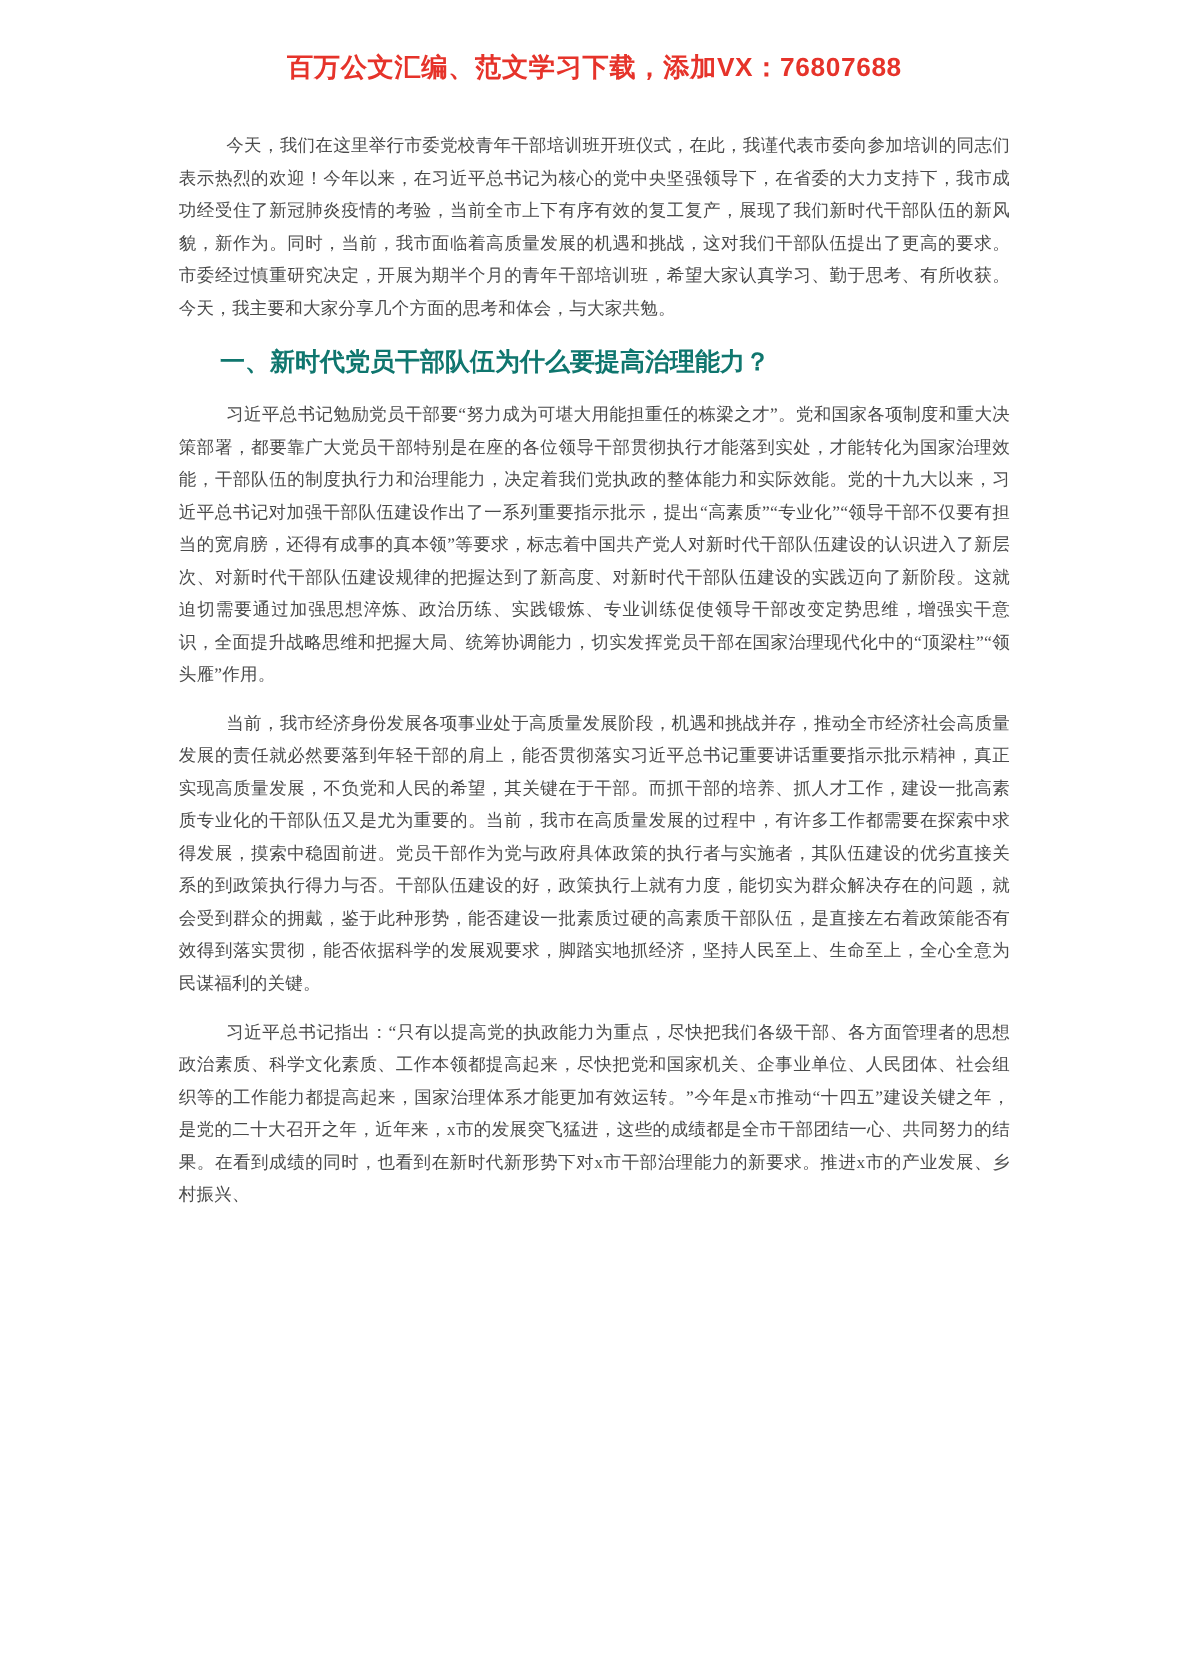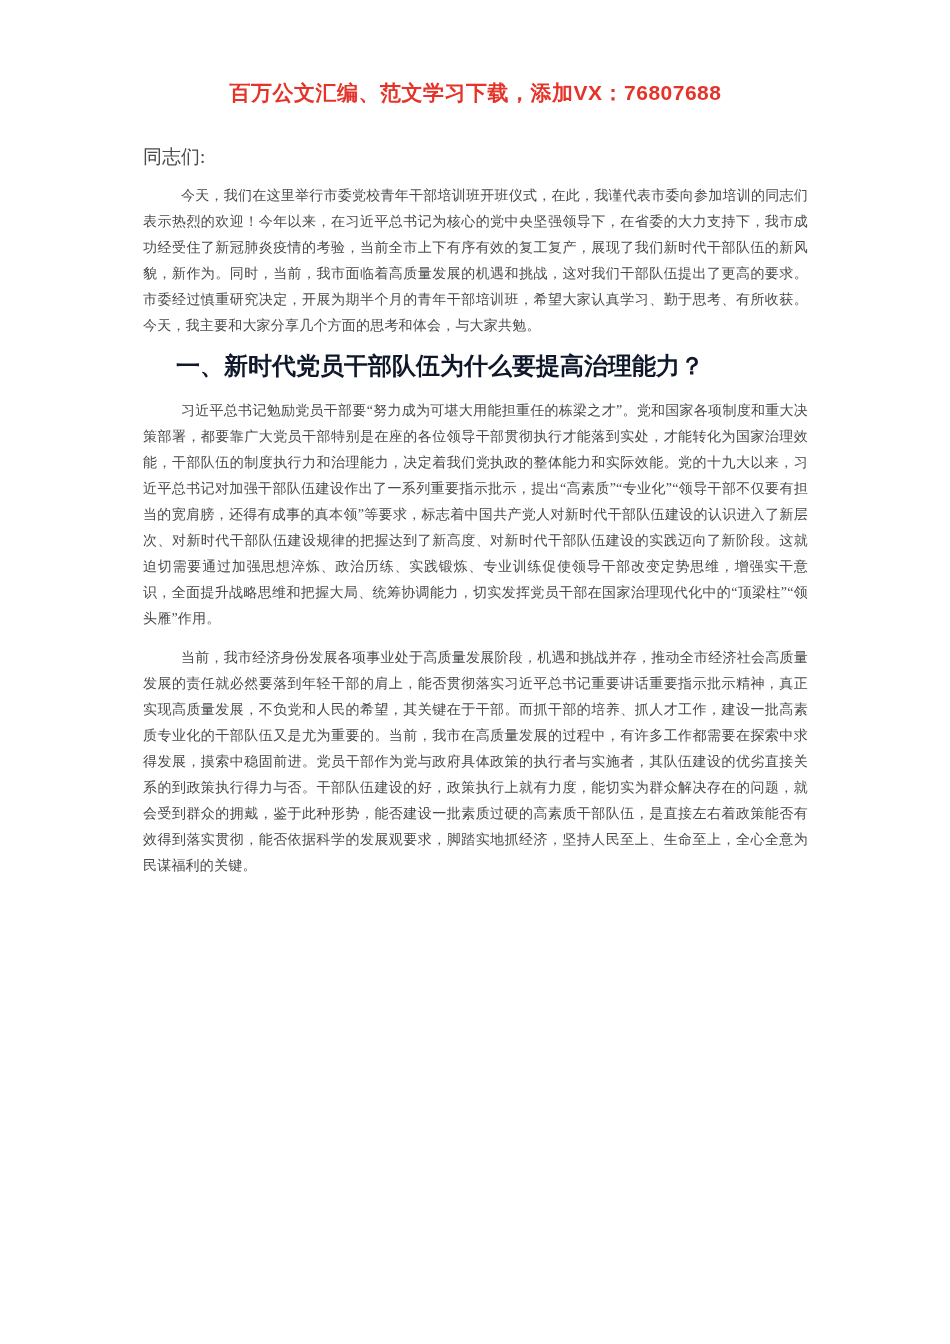--- a/index.html
+++ b/index.html
@@ -4,24 +4,24 @@
 <style>
   html, body {
     margin: 0;
     padding: 0;
     background: #ffffff;
   }
   .page {
     position: relative;
     width: 950px;
     height: 1024px;
-    margin: 13px auto;
+    margin: 0 auto;
     background: #ffffff;
     box-sizing: border-box;
-    padding: 66px 142px 0 143px;
+    padding: 40px 142px 0 143px;
     overflow: hidden;
   }
   .notice {
     text-align: center;
     font-family: "Liberation Sans", sans-serif;
     font-size: 21px;
     font-weight: 600;
     color: #e6332a;
     letter-spacing: 0.5px;
     margin: 0 0 37px 0;
@@ -40,41 +40,41 @@
   .body-para {
     font-size: 14px;
     line-height: 26px;
     text-align: justify;
     text-justify: inter-ideograph;
     text-indent: 38px;
     margin: 0 0 13px 0;
     letter-spacing: 0.2px;
   }
   .section-heading {
-    font-family: Liberation Mono, monospace;
-    font-size: 24px;
+    font-family: Liberation Serif, serif;
+    font-size: 20px;
     line-height: 26px;
     font-weight: bold;
-    color: #0f172a;
+    color: #0f766e;
     text-indent: 33px;
     margin: 16px 0 17px 0;
   }
 </style>
 </head>
 <body>
 
 <div class="page">
   <div class="notice">百万公文汇编、范文学习下载，添加VX：76807688</div>
 
   <div class="doc-body">
-    <p class="salutation">同志们:</p>
 
     <p class="body-para">今天，我们在这里举行市委党校青年干部培训班开班仪式，在此，我谨代表市委向参加培训的同志们表示热烈的欢迎！今年以来，在习近平总书记为核心的党中央坚强领导下，在省委的大力支持下，我市成功经受住了新冠肺炎疫情的考验，当前全市上下有序有效的复工复产，展现了我们新时代干部队伍的新风貌，新作为。同时，当前，我市面临着高质量发展的机遇和挑战，这对我们干部队伍提出了更高的要求。市委经过慎重研究决定，开展为期半个月的青年干部培训班，希望大家认真学习、勤于思考、有所收获。今天，我主要和大家分享几个方面的思考和体会，与大家共勉。</p>
 
     <h3 class="section-heading">一、新时代党员干部队伍为什么要提高治理能力？</h3>
 
     <p class="body-para">习近平总书记勉励党员干部要“努力成为可堪大用能担重任的栋梁之才”。党和国家各项制度和重大决策部署，都要靠广大党员干部特别是在座的各位领导干部贯彻执行才能落到实处，才能转化为国家治理效能，干部队伍的制度执行力和治理能力，决定着我们党执政的整体能力和实际效能。党的十九大以来，习近平总书记对加强干部队伍建设作出了一系列重要指示批示，提出“高素质”“专业化”“领导干部不仅要有担当的宽肩膀，还得有成事的真本领”等要求，标志着中国共产党人对新时代干部队伍建设的认识进入了新层次、对新时代干部队伍建设规律的把握达到了新高度、对新时代干部队伍建设的实践迈向了新阶段。这就迫切需要通过加强思想淬炼、政治历练、实践锻炼、专业训练促使领导干部改变定势思维，增强实干意识，全面提升战略思维和把握大局、统筹协调能力，切实发挥党员干部在国家治理现代化中的“顶梁柱”“领头雁”作用。</p>
 
     <p class="body-para">当前，我市经济身份发展各项事业处于高质量发展阶段，机遇和挑战并存，推动全市经济社会高质量发展的责任就必然要落到年轻干部的肩上，能否贯彻落实习近平总书记重要讲话重要指示批示精神，真正实现高质量发展，不负党和人民的希望，其关键在于干部。而抓干部的培养、抓人才工作，建设一批高素质专业化的干部队伍又是尤为重要的。当前，我市在高质量发展的过程中，有许多工作都需要在探索中求得发展，摸索中稳固前进。党员干部作为党与政府具体政策的执行者与实施者，其队伍建设的优劣直接关系的到政策执行得力与否。干部队伍建设的好，政策执行上就有力度，能切实为群众解决存在的问题，就会受到群众的拥戴，鉴于此种形势，能否建设一批素质过硬的高素质干部队伍，是直接左右着政策能否有效得到落实贯彻，能否依据科学的发展观要求，脚踏实地抓经济，坚持人民至上、生命至上，全心全意为民谋福利的关键。</p>
 
 
+    <p class="body-para">习近平总书记指出：“只有以提高党的执政能力为重点，尽快把我们各级干部、各方面管理者的思想政治素质、科学文化素质、工作本领都提高起来，尽快把党和国家机关、企事业单位、人民团体、社会组织等的工作能力都提高起来，国家治理体系才能更加有效运转。”今年是x市推动“十四五”建设关键之年，是党的二十大召开之年，近年来，x市的发展突飞猛进，这些的成绩都是全市干部团结一心、共同努力的结果。在看到成绩的同时，也看到在新时代新形势下对x市干部治理能力的新要求。推进x市的产业发展、乡村振兴、</p>
   </div>
 </div>
 
 </body></html>

